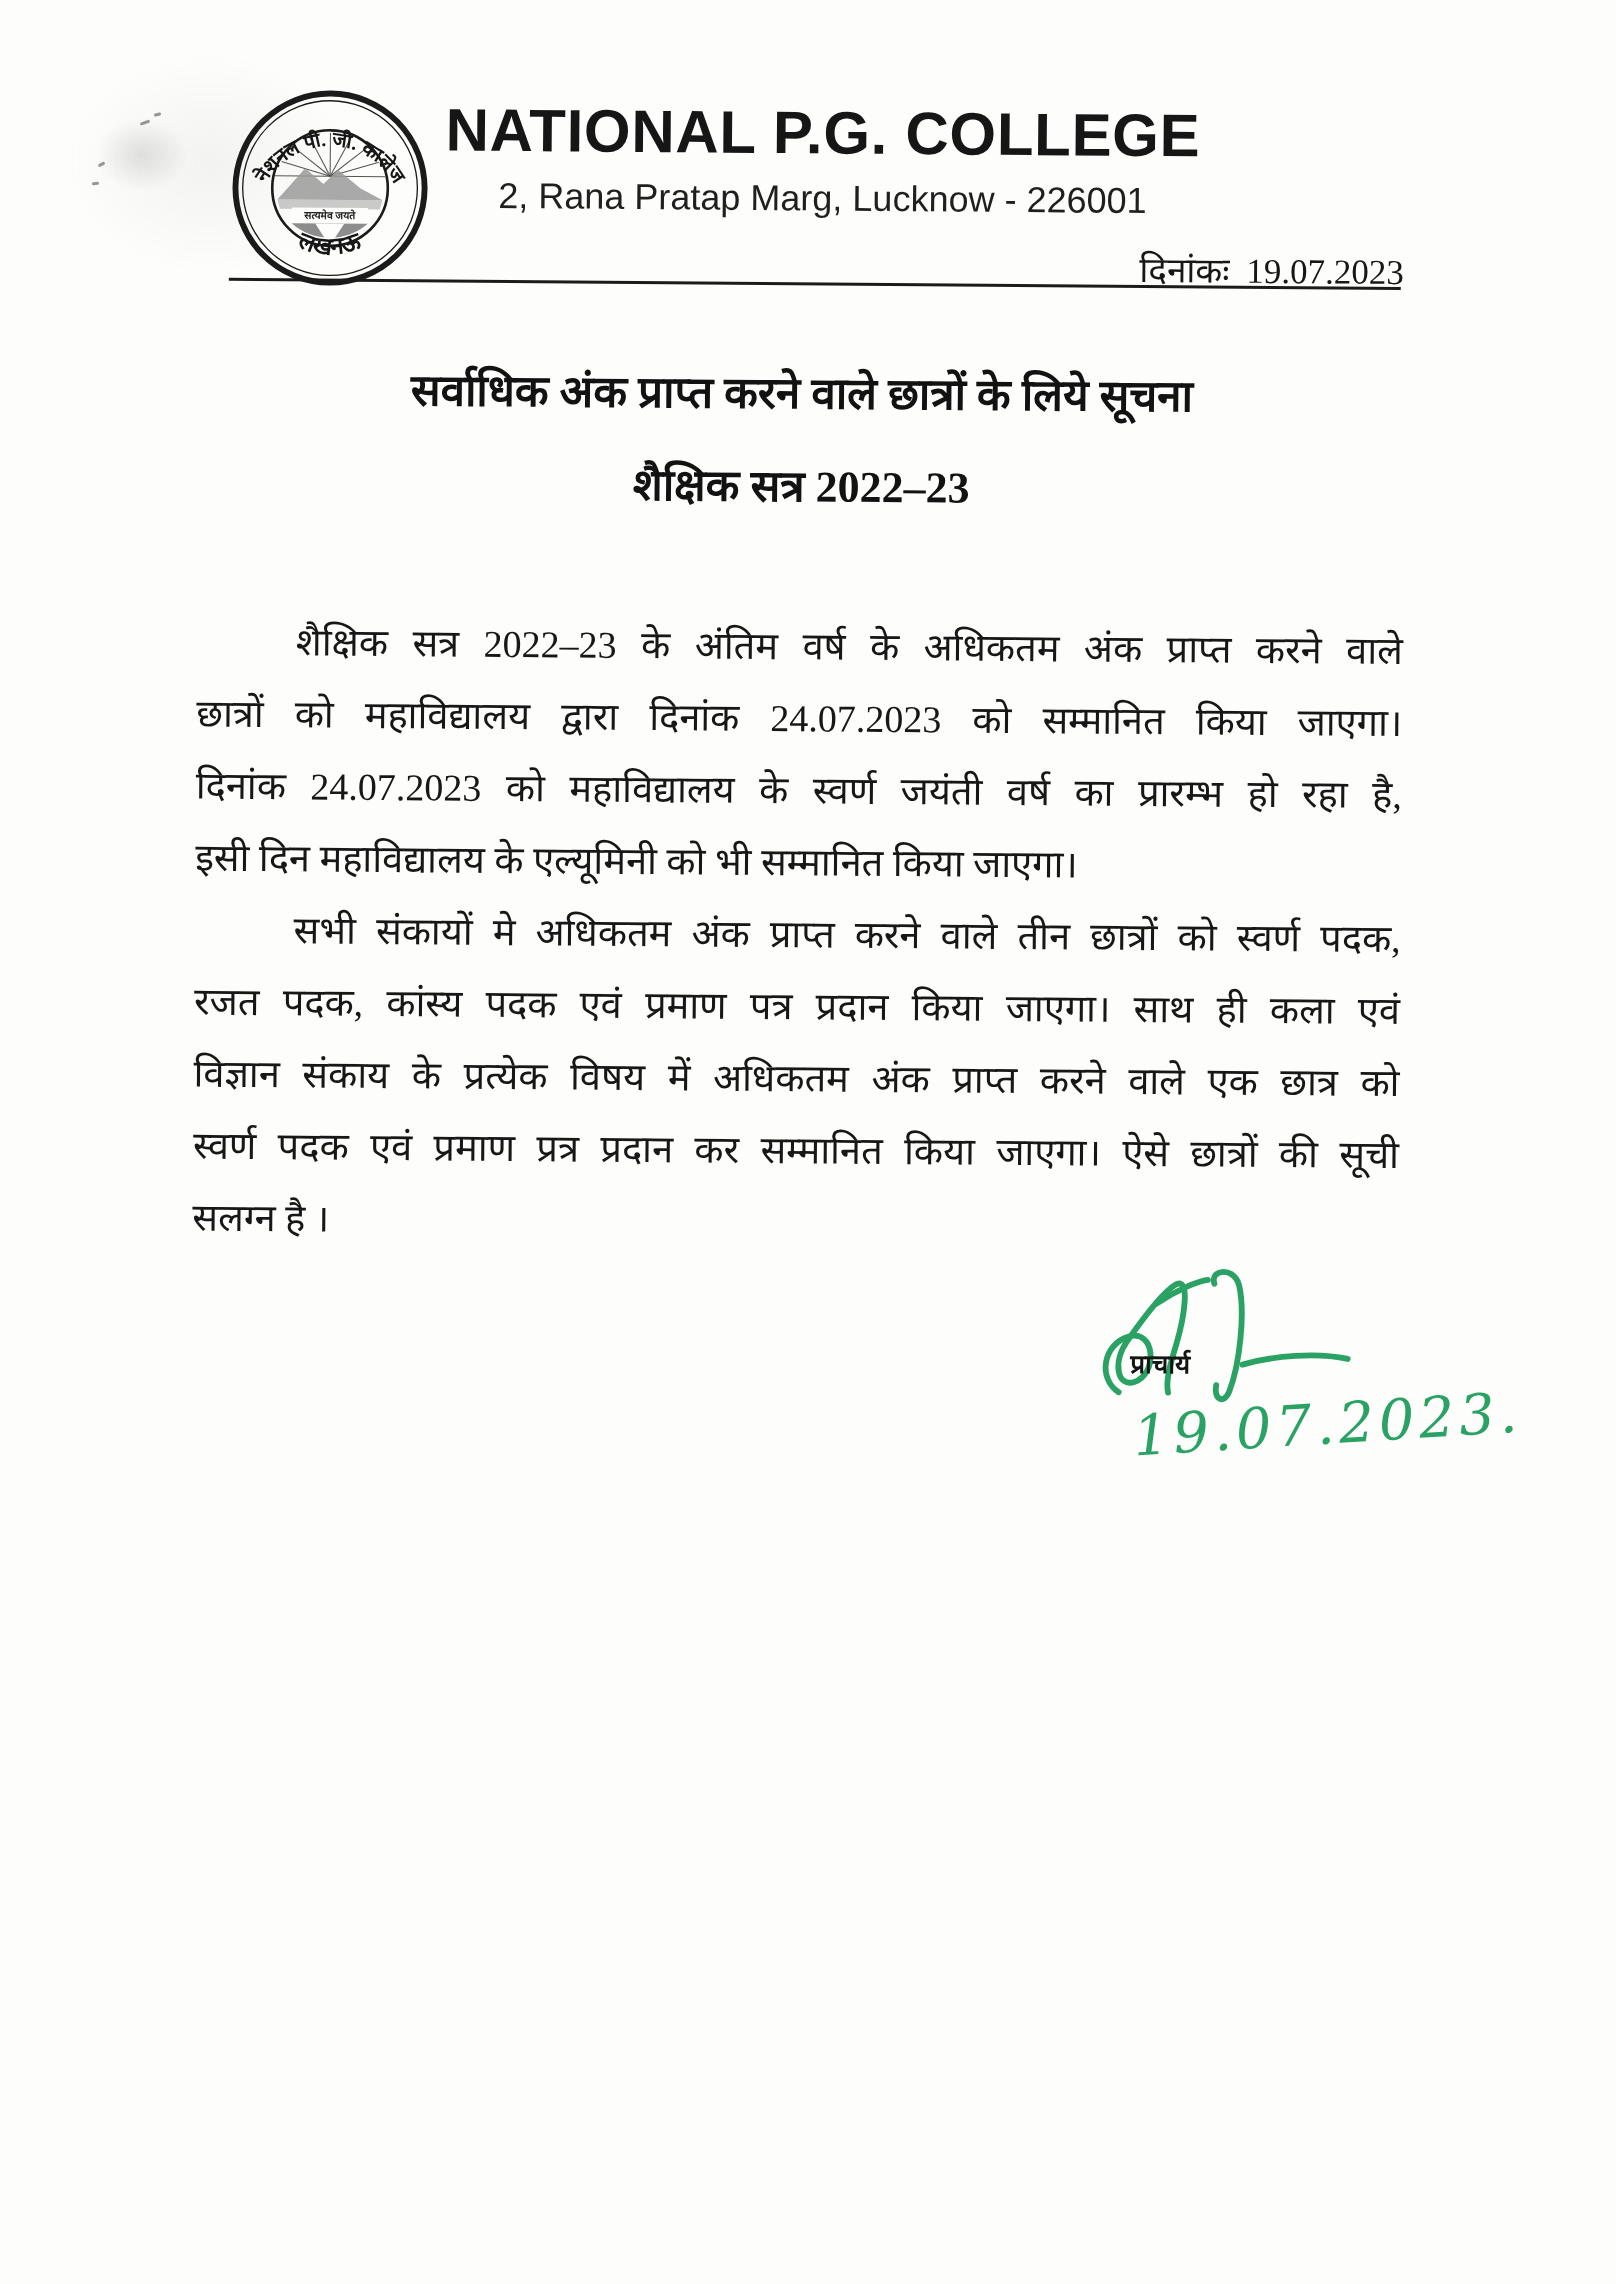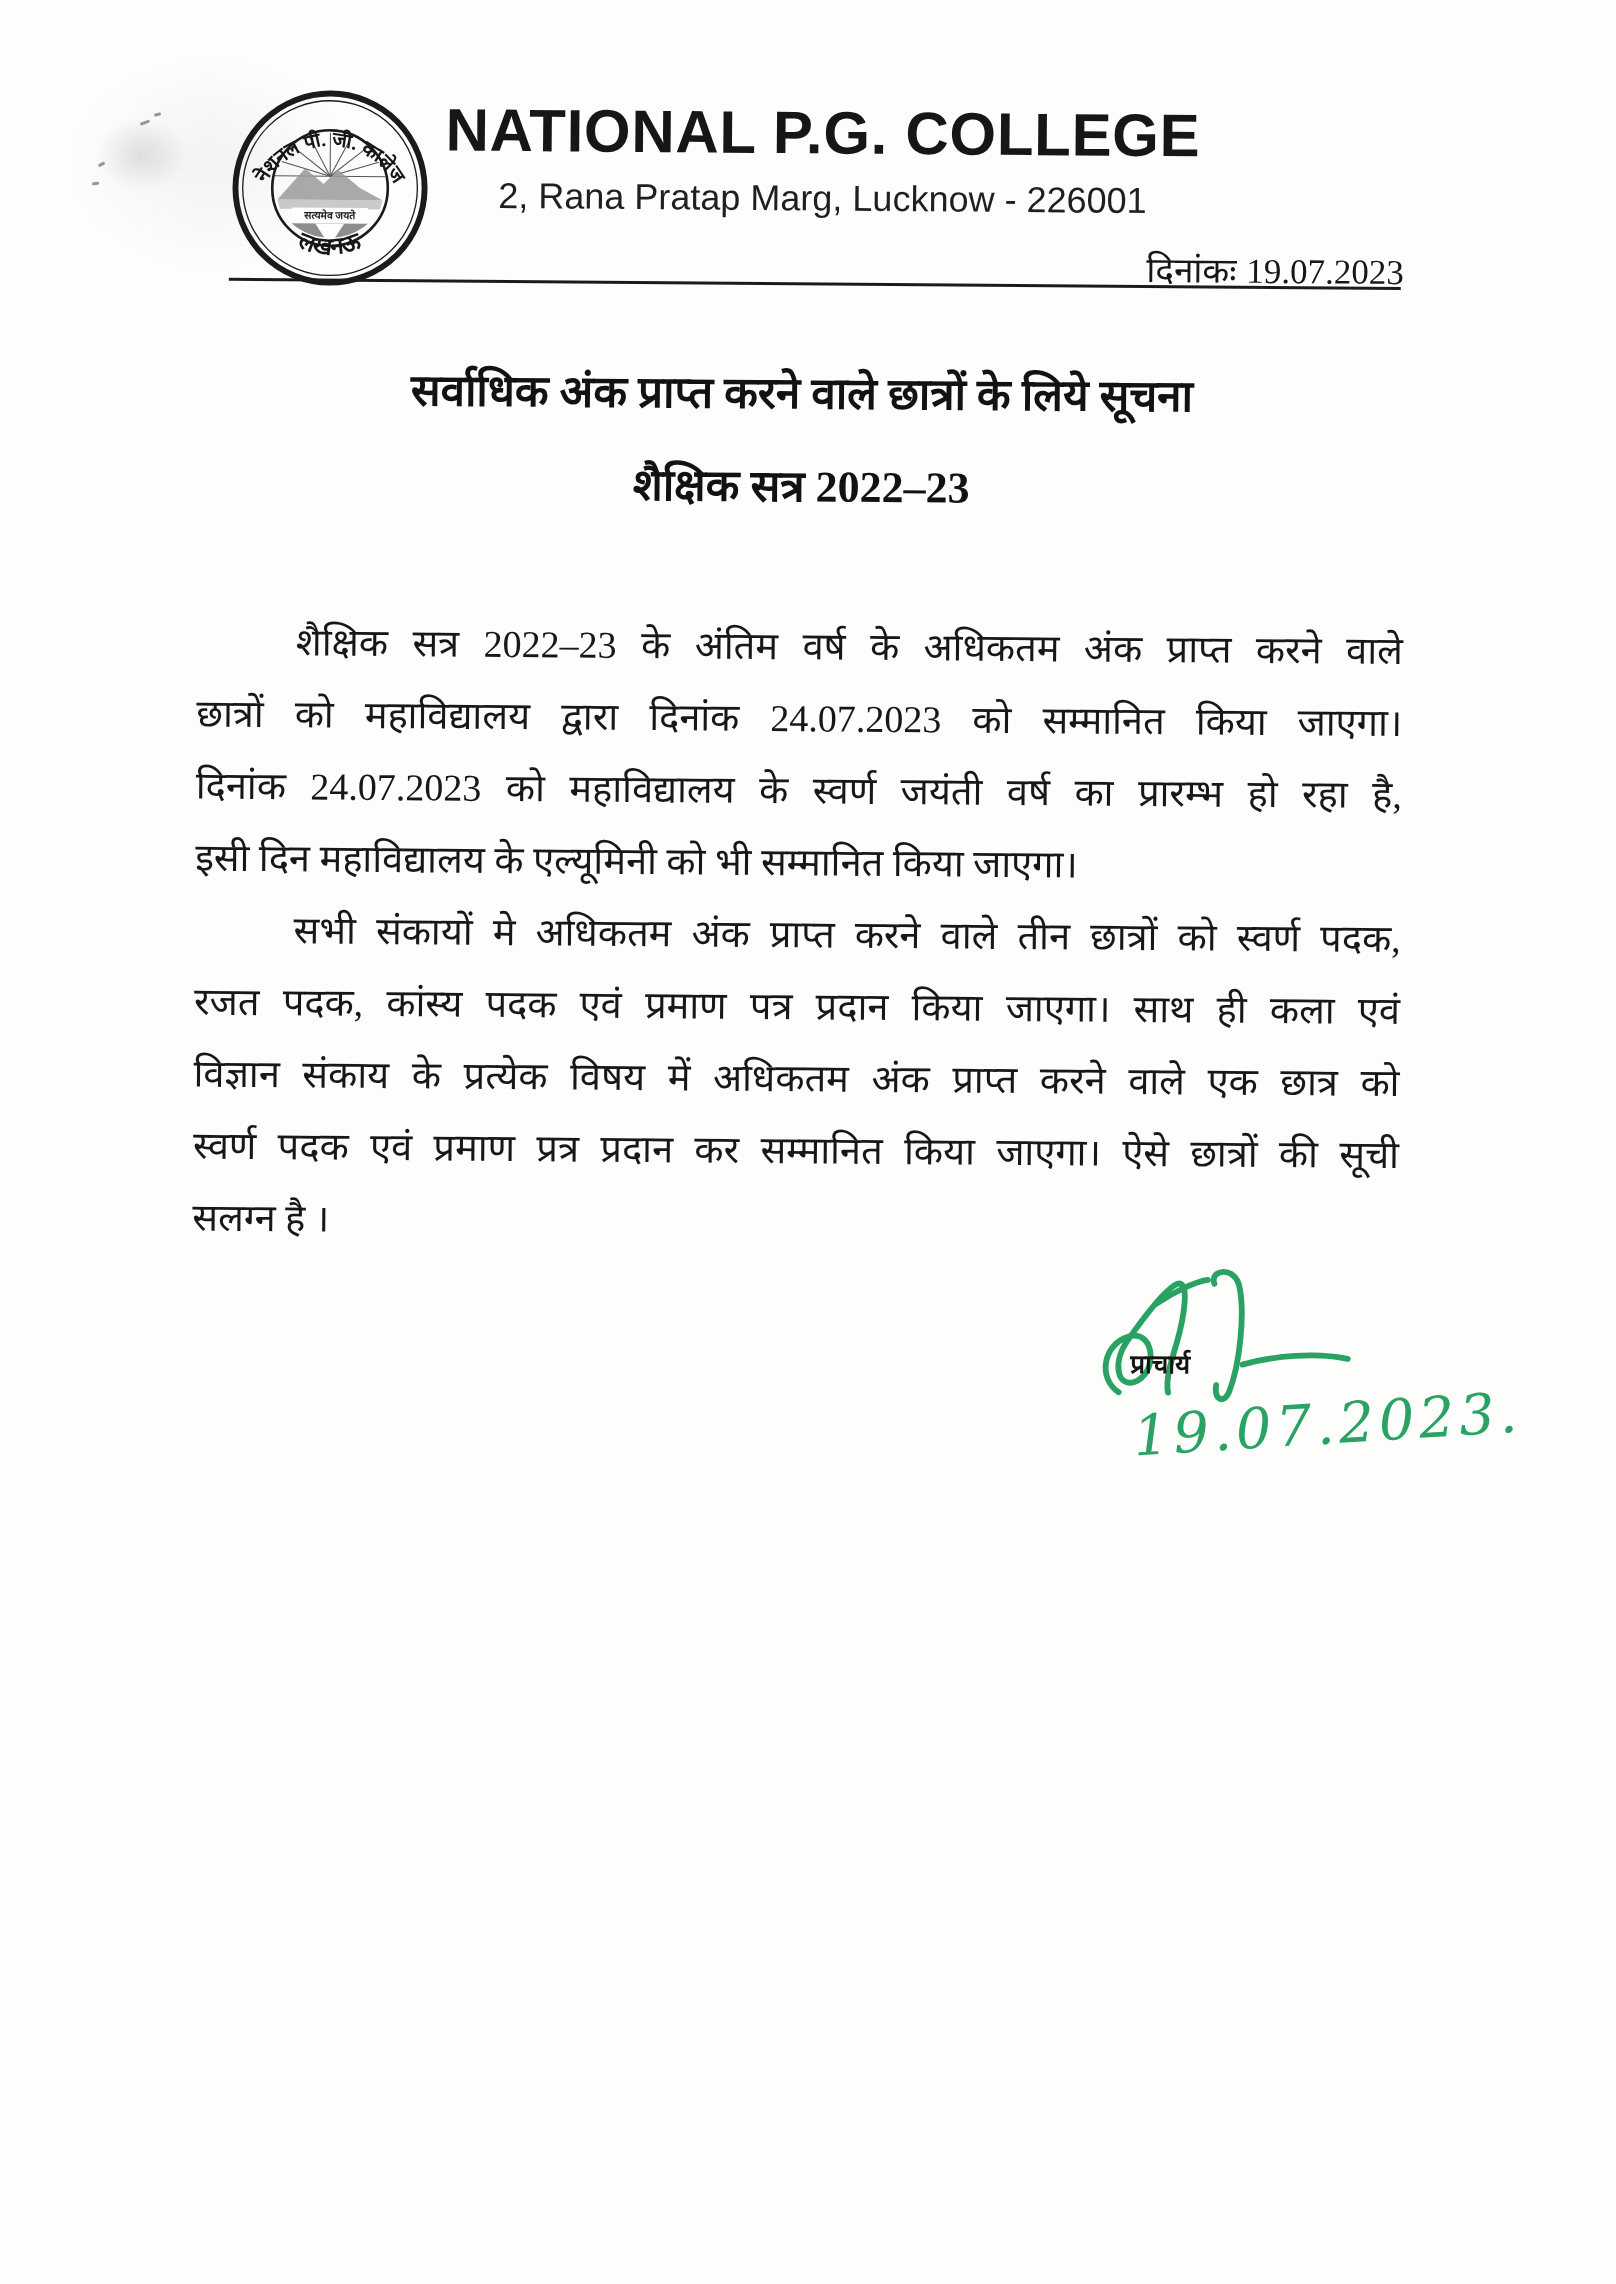--- a/index.html
+++ b/index.html
@@ -69,21 +69,21 @@
     background: #1b1b1b;
   }
 
   .date-line {
     position: absolute; top: 236px; right: 210px;
     font-size: 35px;
     font-family: "Liberation Serif", "DejaVu Sans", serif;
     white-space: nowrap;
     color: #171717;
   }
-  .date-line .lbl { margin-right: 10px; }
+  .date-line .lbl { margin-right: 17px; }
 
   .title-block {
     position: absolute; left: 202px; top: 352px; width: 1206px;
     text-align: center;
     font-family: "Liberation Serif", "DejaVu Sans", serif;
     font-weight: 700;
     color: #121212;
   }
   .title-line1 { font-size: 44px; line-height: 72px; }
   .title-line2 { font-size: 44px; line-height: 72px; margin-top: 21px; }

